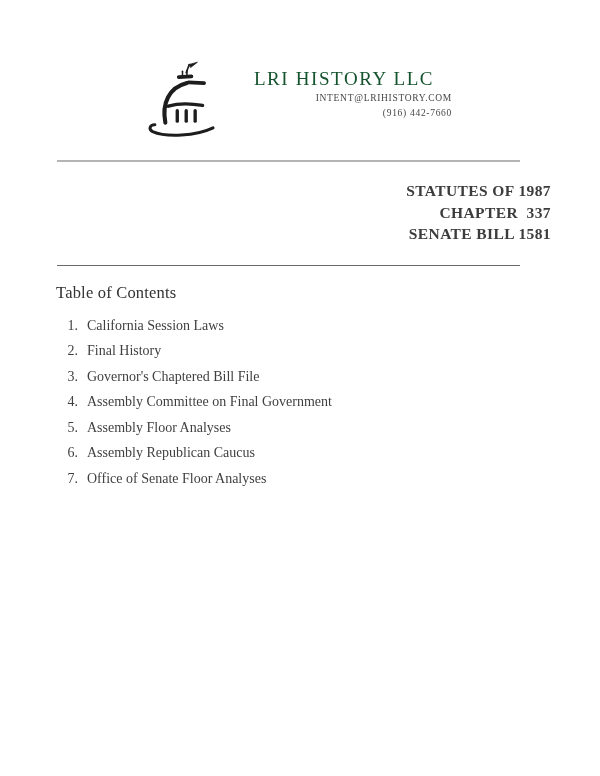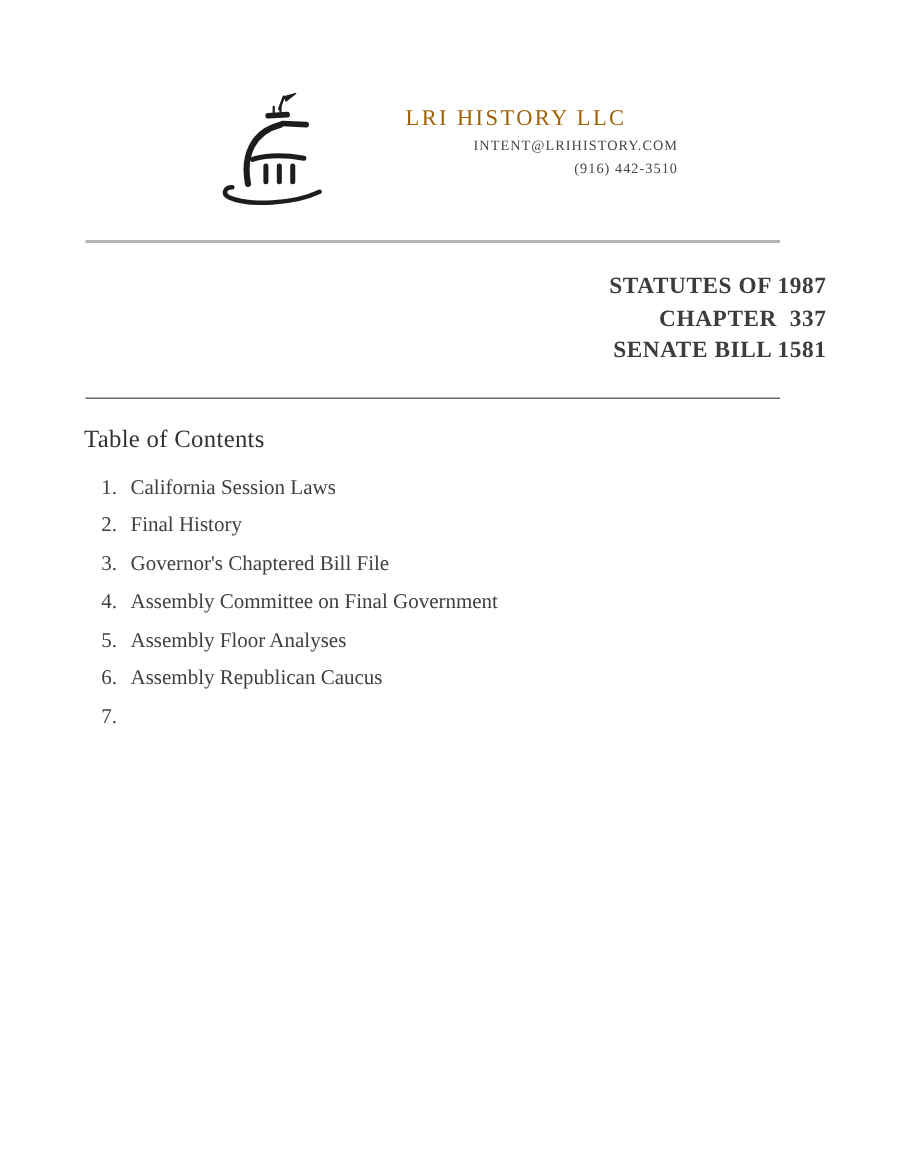--- a/index.html
+++ b/index.html
@@ -24,21 +24,21 @@
     display:flex;align-items:flex-start;
     padding:60px 0 0 143px;
   }
   .logo{width:76px;height:82px;flex:0 0 auto;}
   .logo svg{width:100%;height:100%;}
   .letterhead-text{
     padding-top:7px;margin-left:17px;
     width:216px;text-align:center;
   }
   .company{
-    font-size:15px;letter-spacing:1.6px;color:#a16207;
+    font-size:19px;letter-spacing:1.6px;color:#14532d;
     line-height:24px;white-space:nowrap;
   }
   .contact{
     font-size:9.5px;letter-spacing:.7px;color:#454545;
     line-height:15px;white-space:nowrap;text-align:right;
   }
   .contact:first-of-type{margin-top:6px;}
 
   
   .rule{border:none;margin-left:57px;margin-right:80px;}
@@ -105,21 +105,21 @@
         <path d="M45,68 L45,82" stroke-width="4.5"></path>
         <path d="M57,68 L57,82" stroke-width="4.5"></path>
         <path d="M69,68 L69,82" stroke-width="4.5"></path>
 
         <path d="M93,91 C70,102 30,104 12,96 C6,93 8,87 15,87" stroke-width="4"></path>
       </svg>
     </div>
     <div class="letterhead-text">
       <div class="company">LRI HISTORY LLC</div>
       <div class="contact">INTENT@LRIHISTORY.COM</div>
-      <div class="contact">(916) 442-3510</div>
+      <div class="contact">(916) 442-7660</div>
     </div>
   </header>
 
   <hr class="rule rule-light">
 
   <section class="case-block">
     <div>STATUTES OF 1987</div>
     <div>CHAPTER  337</div>
     <div>SENATE BILL 1581</div>
   </section>
@@ -148,16 +148,17 @@
       <li>
         <span class="num">5.</span>
         <span class="label">Assembly Floor Analyses</span>
       </li>
       <li>
         <span class="num">6.</span>
         <span class="label">Assembly Republican Caucus</span>
       </li>
       <li>
         <span class="num">7.</span>
+        <span class="label">Office of Senate Floor Analyses</span>
       </li>
     </ol>
 
 </div>
 
 </body></html>

